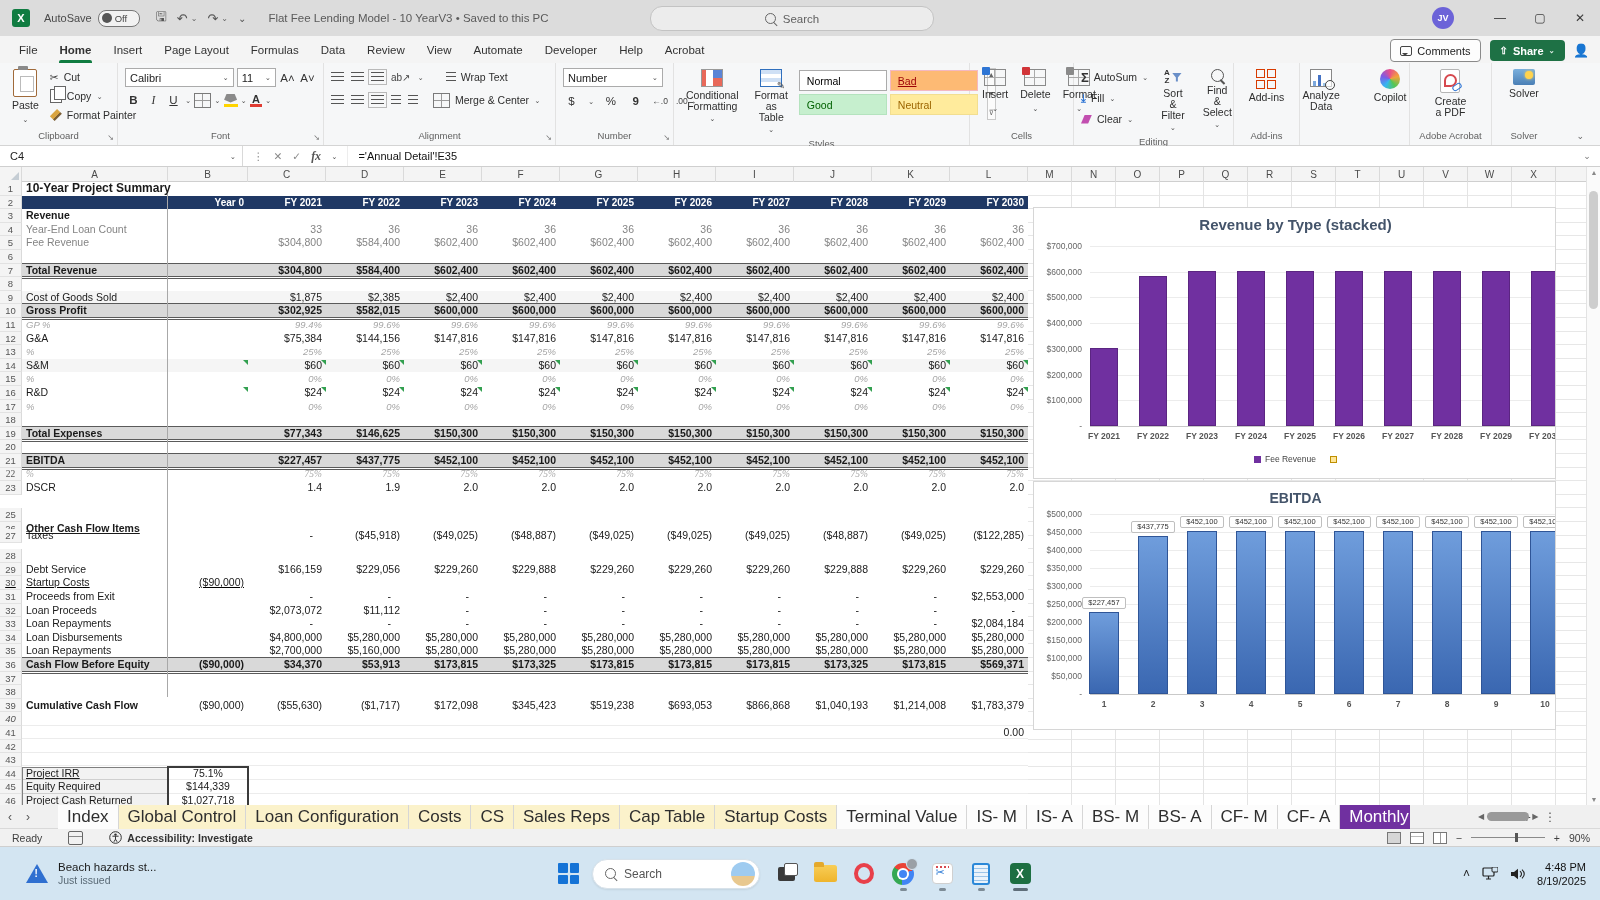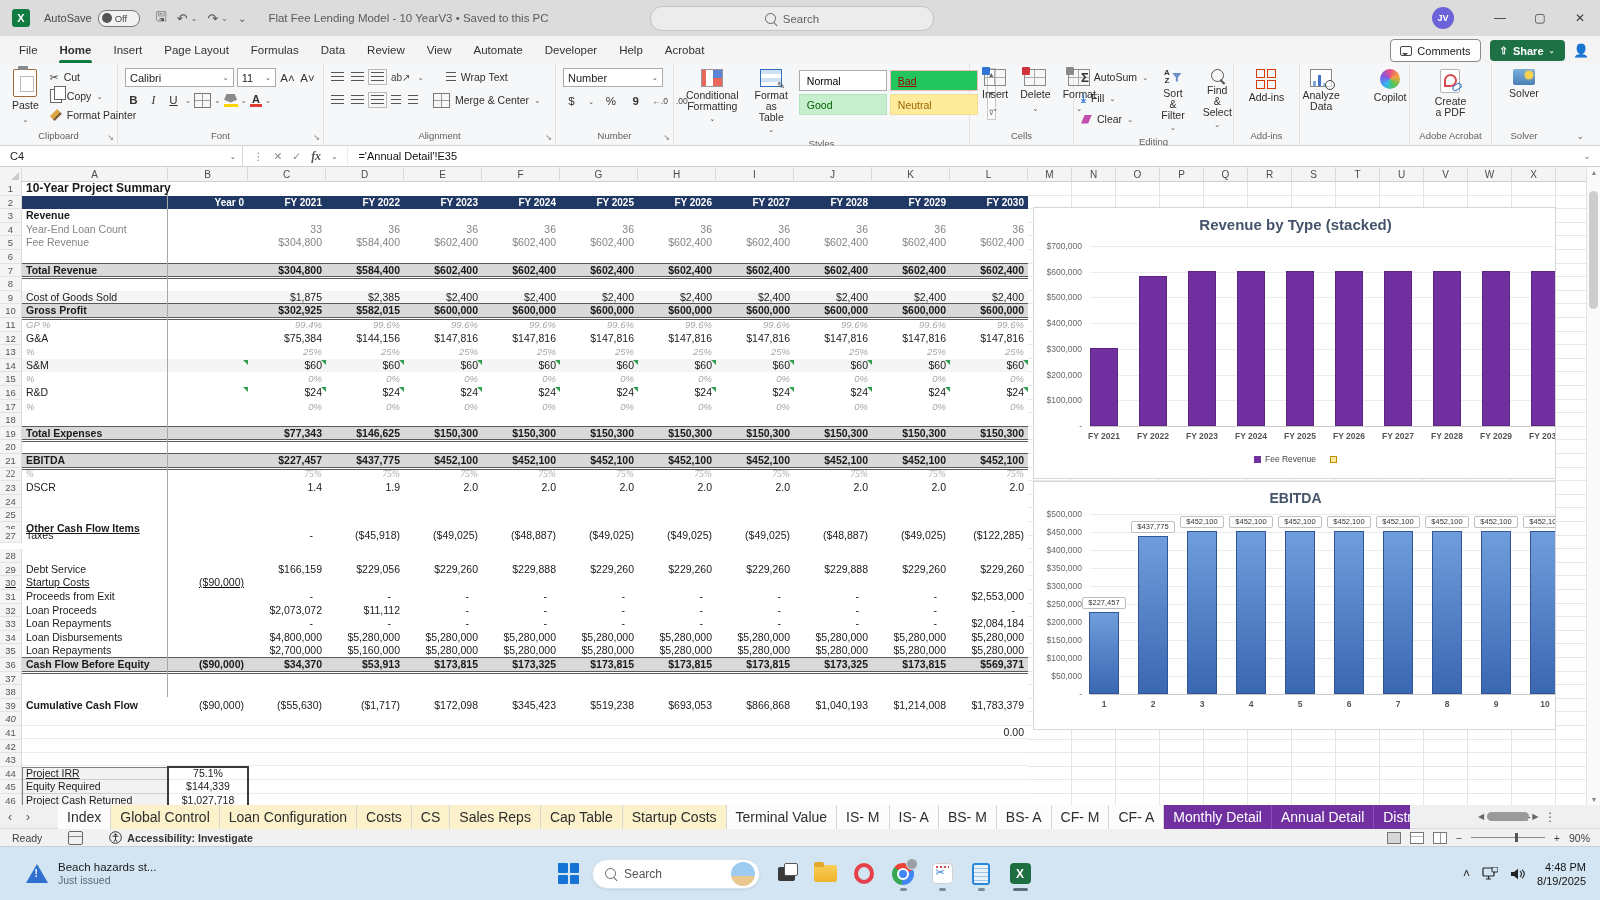--- a/index.html
+++ b/index.html
@@ -152,21 +152,21 @@
 .lsw.p{background:#7030A0}
 .lsw.y{background:#FFE699;border:1px solid #BF8F00;box-sizing:border-box}
 
 #vscroll{position:absolute;right:0;top:167px;width:14px;height:638px;background:#fafafa;border-left:1px solid #e3e3e3;box-sizing:border-box;z-index:6}
 #vthumb{position:absolute;left:2px;top:24px;width:9px;height:118px;background:#cdcdcd;border-radius:5px}
 .varrow{position:absolute;left:0;width:14px;text-align:center;font-size:7px;color:#888}
 
 #sheettabs{position:absolute;left:0;top:805px;width:1600px;height:24px;background:#f0f0f0;border-bottom:1px solid #d9d9d9;box-sizing:border-box;z-index:7}
 #tabnav{position:absolute;left:8px;top:0;height:24px;display:flex;align-items:center;gap:14px;color:#555;font-size:12px}
 #tabsflow{position:absolute;left:58px;top:0;height:24px;width:1352px;display:flex;overflow:hidden}
-.stab{flex:0 0 auto;padding:0 9px;height:24px;display:flex;align-items:center;font-size:14px;color:#2e2e2e;border-right:1px solid #d6d6d6;background:#fcfcfc;box-sizing:border-box;white-space:nowrap}
+.stab{flex:0 0 auto;padding:0 9px;height:24px;display:flex;align-items:center;font-size:17px;color:#2e2e2e;border-right:1px solid #d6d6d6;background:#fcfcfc;box-sizing:border-box;white-space:nowrap}
 .stab.yellow{background:#FBF2CB}
 .stab.purple{background:#7030A0;color:#fff;border-right-color:#8d4bbd}
 .stab.active{background:#fff;font-weight:700;color:#000;box-shadow:inset 0 -3px 0 #1E7145}
 #tabctrl{position:absolute;right:44px;top:0;height:24px;display:flex;align-items:center;gap:13px;color:#555;font-size:12px}
 #hscroll{position:absolute;right:48px;top:6px;width:74px;height:11px;display:flex;align-items:center;gap:3px}
 #hthumb{width:42px;height:9px;background:#9a9a9a;border-radius:5px}
 .harr{font-size:8px;color:#666}
 
 #statusbar{position:absolute;left:0;top:829px;width:1600px;height:18px;background:#f1f1f1;border-bottom:1px solid #cfcfcf;box-sizing:border-box;display:flex;align-items:center;font-size:10.5px;color:#3f3f3f;z-index:7}
 #sb-ready{margin-left:12px}
@@ -399,21 +399,21 @@
         <div class="bigbtn">
           <span class="ic-condfmt"></span>
           <span><span>Conditional</span><br><span>Formatting</span> <span class="caret">⌄</span></span>
         </div>
         <div class="bigbtn">
           <span class="ic-fmttbl"></span>
           <span><span>Format as</span><br><span>Table</span> <span class="caret">⌄</span></span>
         </div>
         <div id="stylechips">
             <div class="chip" style="color: rgb(0, 0, 0); background: rgb(255, 255, 255); border-color: rgb(171, 171, 171);">Normal</div>
-            <div class="chip" style="color: rgb(156, 0, 6); background: #22c55e; border-color: rgb(244, 184, 193); text-decoration: underline;">Bad</div>
+            <div class="chip" style="color: rgb(156, 0, 6); background: #fdba74; border-color: rgb(244, 184, 193); text-decoration: underline;">Bad</div>
             <div class="chip" style="color: rgb(0, 97, 0); background: rgb(198, 239, 206); border-color: rgb(180, 227, 190);">Good</div>
             <div class="chip" style="color: rgb(156, 101, 0); background: rgb(255, 235, 156); border-color: rgb(242, 222, 144);">Neutral</div>
           </div>
         <div class="gal-strip">
             <span>▲</span>
             <span>▼</span>
             <span>⊽</span>
           </div>
       </div>
       <div class="rg-label">Styles</div>
@@ -911,35 +911,20 @@
           <div class="c cv">1.4</div>
           <div class="c cv">1.9</div>
           <div class="c cv">2.0</div>
           <div class="c cv">2.0</div>
           <div class="c cv">2.0</div>
           <div class="c cv">2.0</div>
           <div class="c cv">2.0</div>
           <div class="c cv">2.0</div>
           <div class="c cv">2.0</div>
           <div class="c cv">2.0</div>
-        </div>
-        <div class="grow r-plain" style="top: 312.8px;">
-          <div class="gut">24</div>
-          <div class="c ca"></div>
-          <div class="c cv b"></div>
-          <div class="c cv"></div>
-          <div class="c cv"></div>
-          <div class="c cv"></div>
-          <div class="c cv"></div>
-          <div class="c cv"></div>
-          <div class="c cv"></div>
-          <div class="c cv"></div>
-          <div class="c cv"></div>
-          <div class="c cv"></div>
-          <div class="c cv"></div>
         </div>
         <div class="grow r-plain" style="top: 326.4px;">
           <div class="gut">25</div>
           <div class="c ca"></div>
           <div class="c cv b"></div>
           <div class="c cv"></div>
           <div class="c cv"></div>
           <div class="c cv"></div>
           <div class="c cv"></div>
           <div class="c cv"></div>

